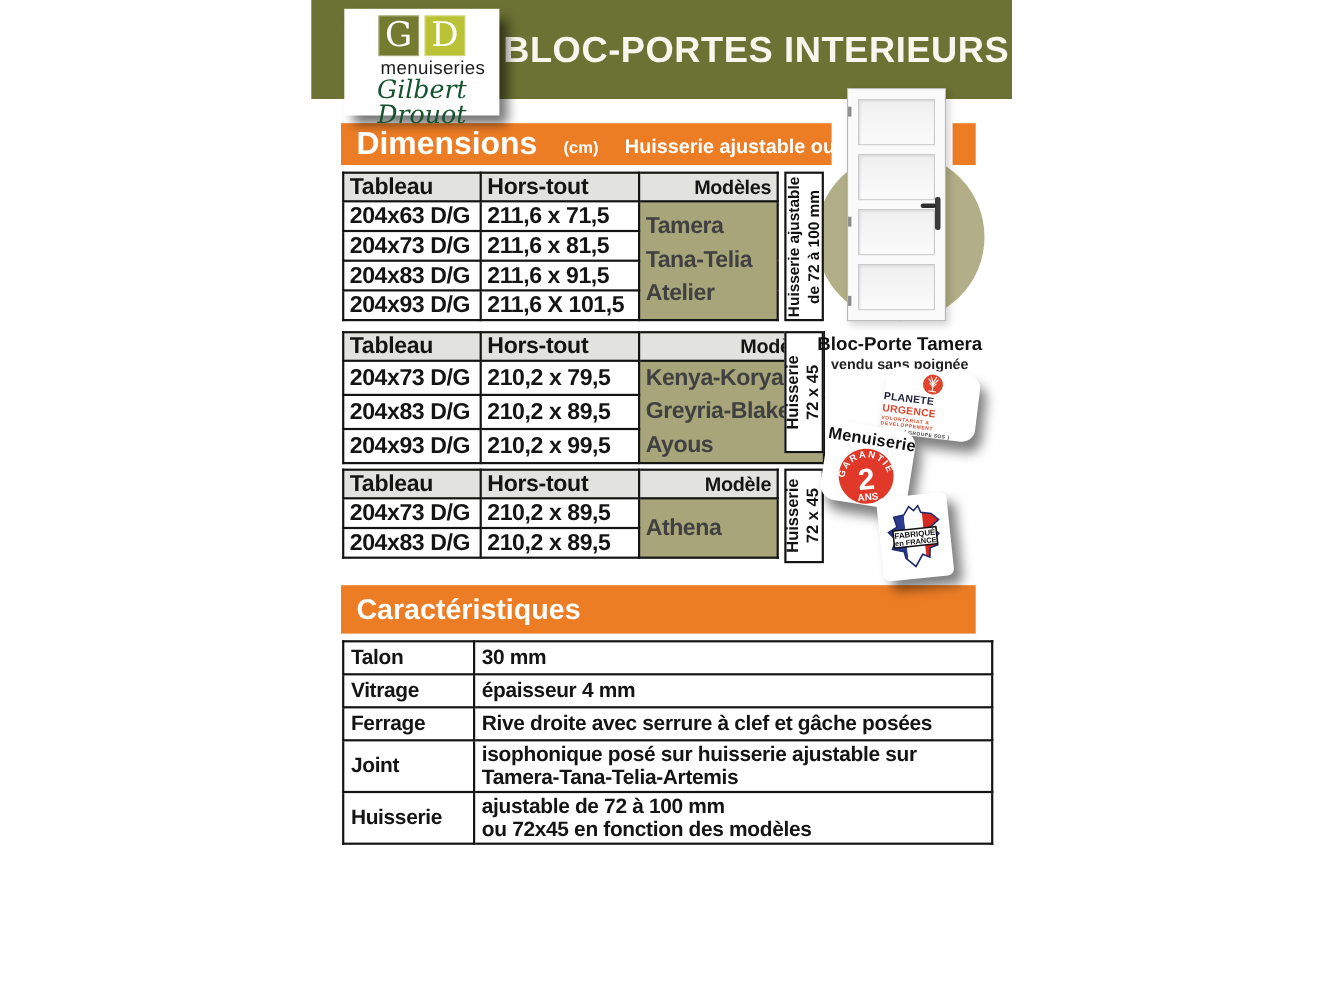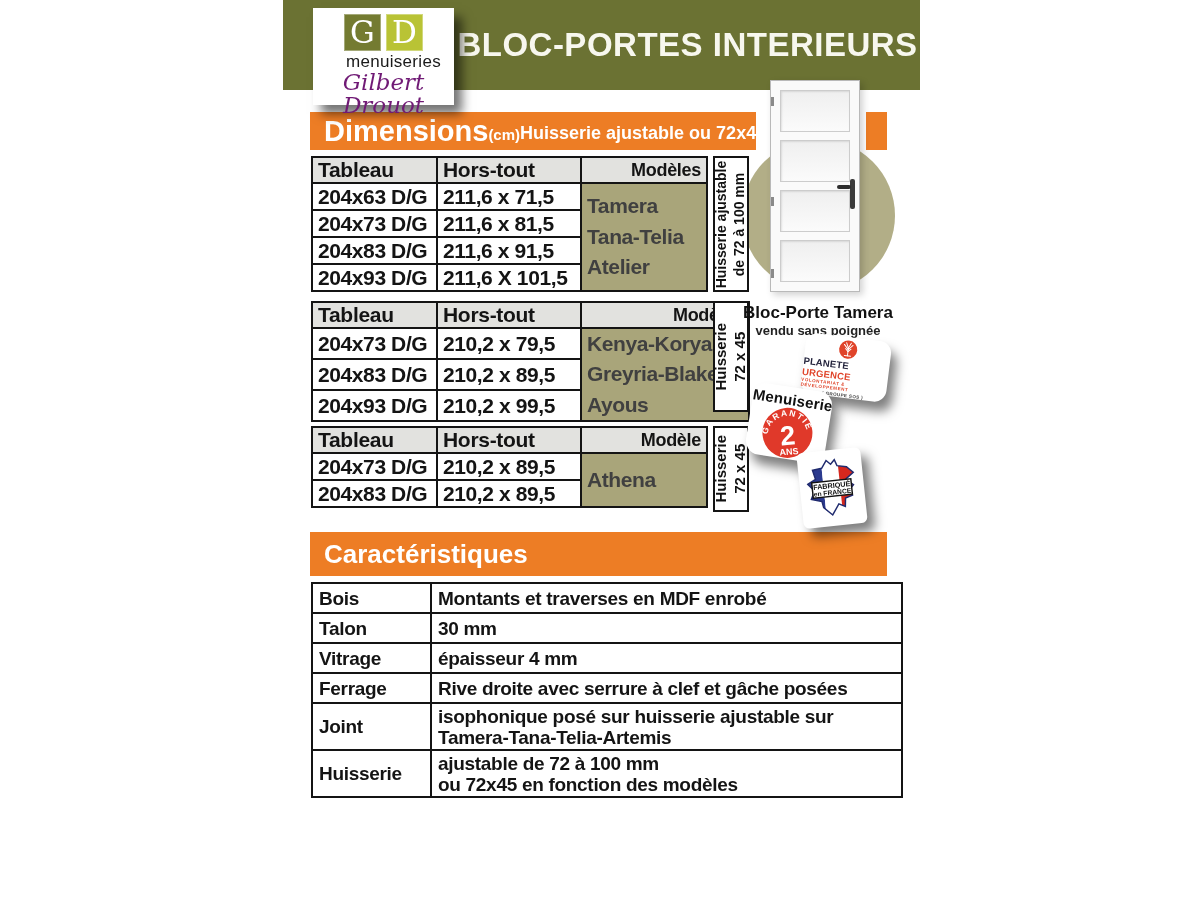--- a/index.html
+++ b/index.html
@@ -16,26 +16,26 @@
   .logo{position:absolute;left:313px;top:8px;width:141px;height:97px;background:#fff;z-index:6;
         box-shadow:8px 9px 10px rgba(0,0,0,.55);text-align:center;padding-top:6px;box-sizing:border-box;}
   .logo-squares{display:flex;justify-content:center;gap:5px;}
   .sq{width:37px;height:37px;display:flex;align-items:center;justify-content:center;
       color:#fff;font-family:"DejaVu Serif",serif;font-size:31px;line-height:1;
       box-shadow:inset 0 0 0 1px rgba(255,255,255,.35);}
   .sq-g{background:#747b31;}
   .sq-d{background:#b9c335;}
   .logo-menuiseries{font-size:17px;color:#1a1a1a;margin-top:1px;letter-spacing:.3px;padding-left:20px;}
   .logo-signature{font-family:"DejaVu Serif",serif;font-style:italic;font-size:23px;
-      color:#701a75;line-height:1;margin-top:-1px;}
+      color:#14532d;line-height:1;margin-top:-1px;}
 
   
   .banner{position:absolute;left:310px;width:577px;background:#ed7d25;color:#fff;z-index:1;
       display:flex;align-items:center;padding-left:14px;box-sizing:border-box;}
-  .dim-banner{top:112px;height:38px;gap:0;}
+  .dim-banner{top:112px;height:38px;gap:24px;}
   .dim-title{font-weight:700;font-size:29px;}
   .dim-unit{font-weight:700;font-size:15px;position:relative;top:3px;}
   .dim-sub{font-weight:700;font-size:18px;position:relative;top:2px;}
   .char-banner{top:532px;height:44px;}
   .char-title{font-weight:700;font-size:26px;}
 
   
   .door-backing{position:absolute;left:756px;top:104px;width:110px;height:52px;background:#fff;z-index:2;}
   .khaki-circle{position:absolute;left:742px;top:139px;width:153px;height:153px;border-radius:50%;
       background:#b2ae87;z-index:3;}
@@ -284,24 +284,20 @@
       <text x="24" y="35.5" font-size="6.5" font-weight="bold" fill="#111111" text-anchor="middle">en FRANCE</text>
     </svg>
   </div>
 
   <div class="banner char-banner">
     <span class="char-title">Caractéristiques</span>
   </div>
 
   <table class="chars">
     <tbody>
-        <tr class="r1">
-      <td class="lbl">Bois</td>
-      <td class="val">Montants et traverses en MDF enrobé</td>
-    </tr>
     <tr class="r1">
       <td class="lbl">Talon</td>
       <td class="val">30 mm</td>
     </tr>
     <tr class="r1">
       <td class="lbl">Vitrage</td>
       <td class="val">épaisseur 4 mm</td>
     </tr>
     <tr class="r1">
       <td class="lbl">Ferrage</td>

